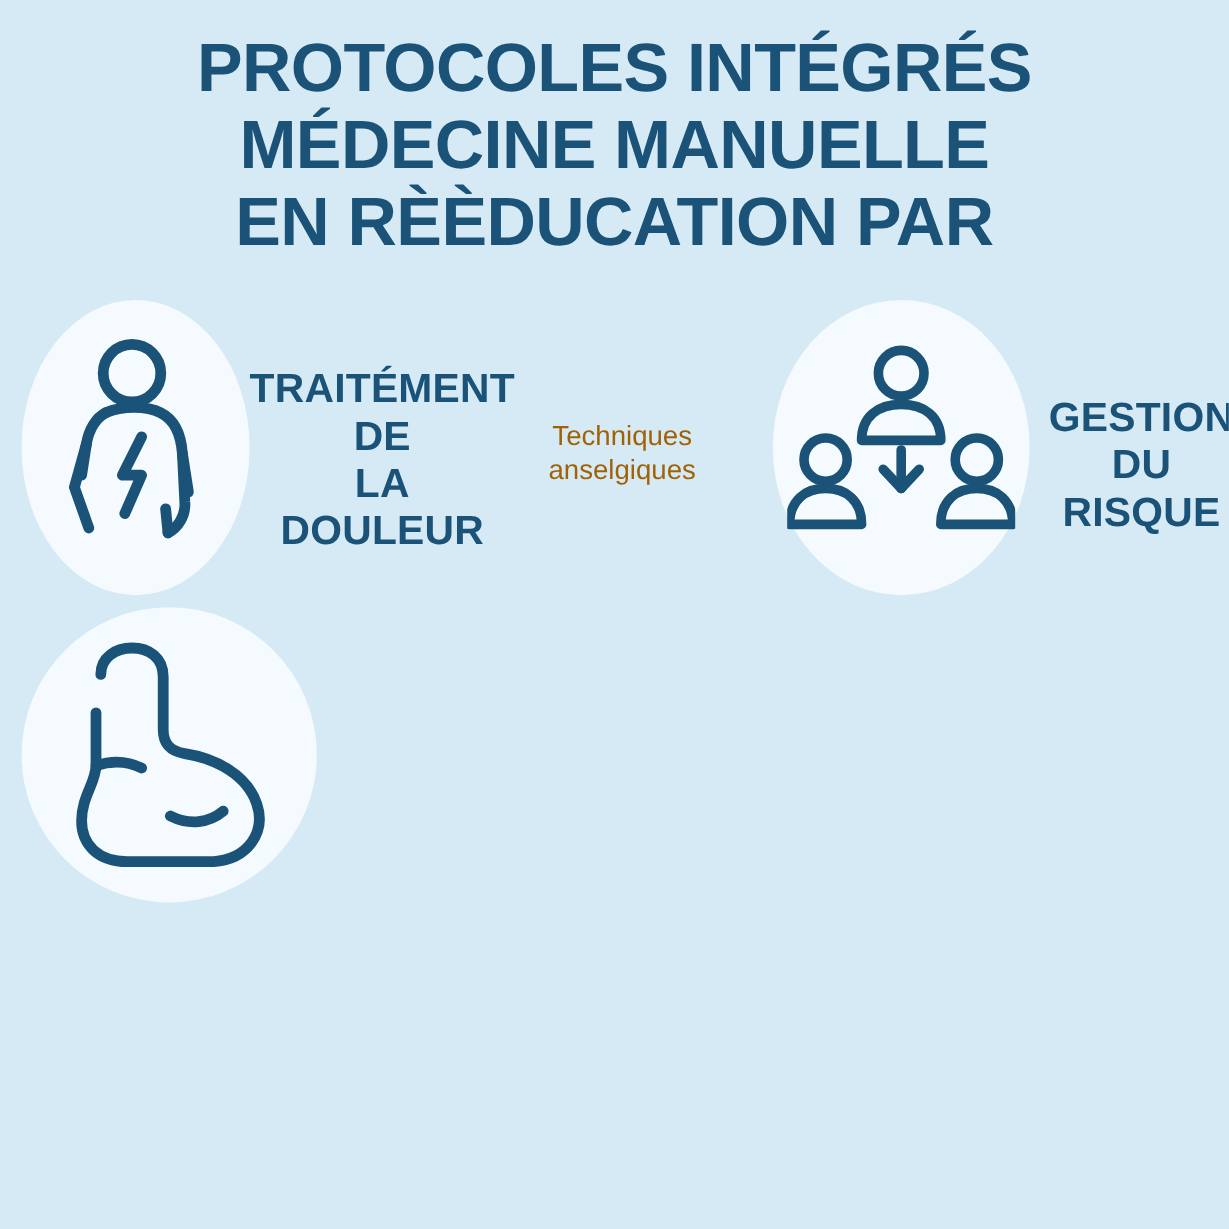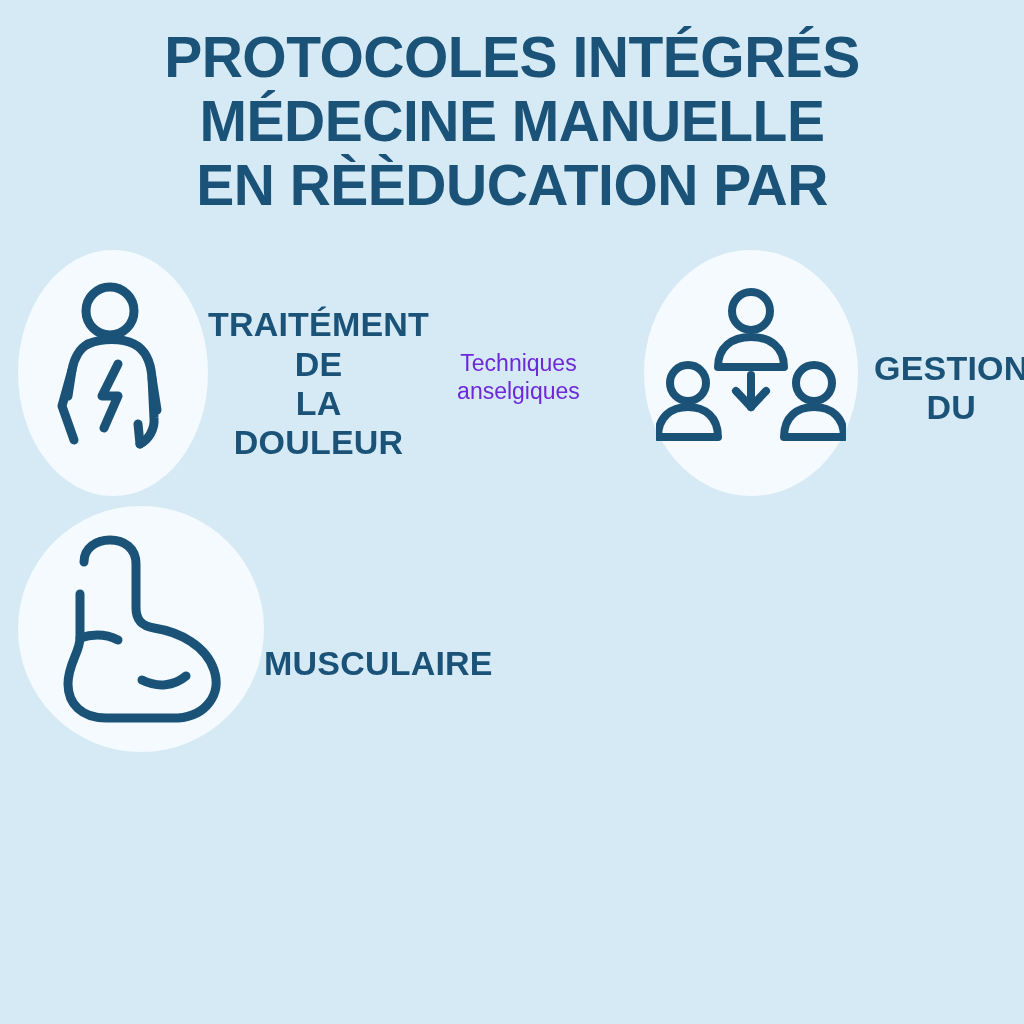--- a/index.html
+++ b/index.html
@@ -71,21 +71,21 @@
     color: #1b5378;
     font-size: 34px;
     font-weight: bold;
     line-height: 1.16;
     text-transform: uppercase;
     letter-spacing: 0.2px;
   }
   .card-sub {
     margin: 10px 0 0 0;
     text-align: center;
-    color: #6d28d9;
+    color: #a16207;
     font-size: 23px;
     font-weight: normal;
     line-height: 1.2;
   }
   .row2 .card-title {
     margin-top: 30px;
   }
 </style>
 </head>
 <body>
@@ -133,35 +133,35 @@
             <circle cx="158" cy="100" r="18"></circle>
             <path d="M128 154 C128 134 141 124 158 124 C175 124 188 134 188 154 Z"></path>
             <path d="M95 92 L95 124"></path>
             <path d="M95 124 L80 108"></path>
             <path d="M95 124 L110 108"></path>
           </svg>
         </span>
       </div>
       <div class="card-title">
         <span>GESTION DU</span><br>
+        <span>RISQUE</span>
       </div>
       <div class="card-sub"></div>
     </div>
 
     <div class="card row2">
       <div class="icon-circle">
         <span>
           <svg width="190" height="190" viewBox="0 0 190 190" fill="none" stroke="#1b5378" stroke-width="9" stroke-linecap="round" stroke-linejoin="round">
             <path d="M38 28 C38 14 50 6 64 6 C78 6 90 14 90 30 L90 74 C90 86 96 92 108 94 C134 98 160 112 168 136 C176 160 160 182 132 184 L60 184 C36 184 22 170 22 150 C22 130 34 118 34 104 L34 60"></path>
             <path d="M34 104 C46 100 60 100 72 106"></path>
             <path d="M96 146 C112 154 128 152 140 142"></path>
           </svg>
         </span>
       </div>
       <div class="card-title">
         <br>
-        <span>MUSCULAIRE</span>
       </div>
       <div class="card-sub"></div>
     </div>
 
   </div>
 </div>
 
 </body></html>

